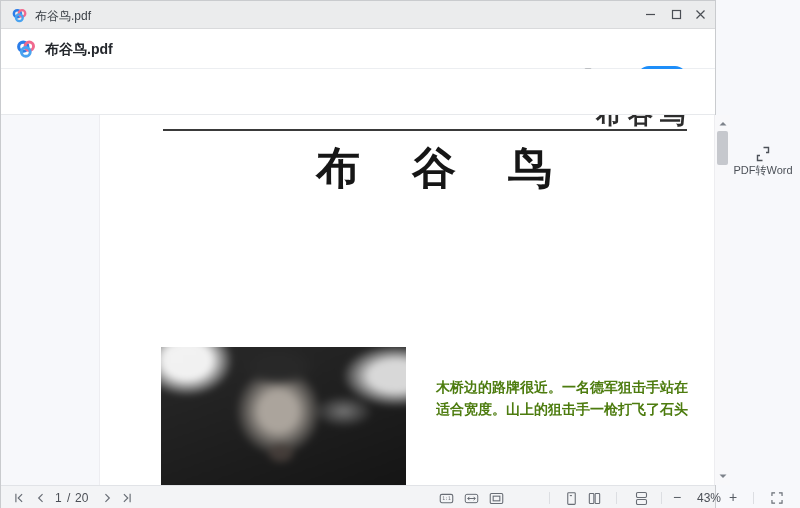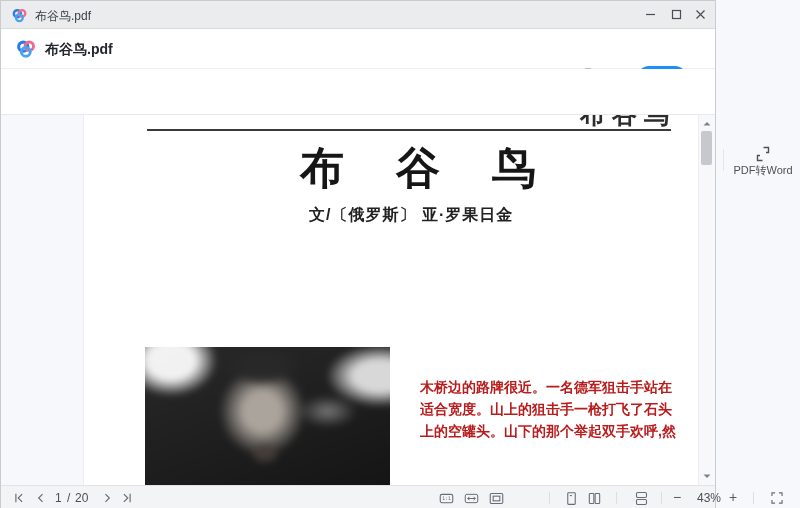--- a/index.html
+++ b/index.html
@@ -24,39 +24,39 @@
   
   .toolbar { position:absolute; left:0; top:68px; width:100%; height:46px; background:#fff; border-bottom:1px solid #e7e9ec; }
   .tbtn { position:absolute; top:71px; height:40px; border-radius:4px; color:#4c5158; display:flex; flex-direction:column; align-items:center; justify-content:center; gap:2px; }
   .tbtn .tlbl { font-size:11px; line-height:11px; white-space:nowrap; }
   .tbtn.active { background:#dcecfd; color:#2b7df0; }
   .tbtn.disabled { color:#c6cbd3; }
   .tsep { position:absolute; top:80px; width:1px; height:22px; background:#e4e6ea; }
   .pagebox { position:absolute; left:197px; top:79px; width:50px; height:24px; border:1px solid #dcdfe4; border-radius:3px; background:#fff; display:flex; align-items:center; justify-content:center; gap:4px; font-size:12px; color:#33373d; }
 
   
-  .docarea { position:absolute; left:0; top:114px; width:100%; height:370px; background:#f7f8fb; }
+  .docarea { position:absolute; left:16px; top:114px; width:100%; height:370px; background:#f7f8fb; }
   .page { position:absolute; left:82px; top:0; width:621px; height:370px; background:#ffffff; border-left:1px solid #ededf1; border-right:1px solid #ededf1; overflow:hidden; }
   .runhead { position:absolute; left:496px; top:-17px; font-size:25px; font-weight:bold; letter-spacing:7px; color:#2c2c2c; white-space:nowrap; }
   .runrule { position:absolute; left:63px; top:14px; width:524px; height:2px; background:#3a3a3a; }
   .doctitle { position:absolute; left:216px; top:24px; font-size:44px; font-weight:bold; letter-spacing:52px; color:#161616; white-space:nowrap; }
   .byline1 { position:absolute; left:225px; top:90px; font-size:16px; font-weight:bold; color:#222; letter-spacing:1px; }
   .byline2 { position:absolute; left:225px; top:119px; font-size:16px; font-weight:bold; color:#222; letter-spacing:1px; }
   .photo { position:absolute; left:61px; top:232px; width:245px; height:138px; background:#141414; overflow:hidden; }
   .photo .ph-in { position:absolute; inset:-8px;
     background:
       radial-gradient(ellipse 50px 26px at 48% 18%, rgba(40,40,40,.96) 42%, rgba(40,40,40,0) 78%),
       radial-gradient(ellipse 20px 15px at 49% 74%, rgba(70,62,58,.9) 40%, rgba(70,62,58,0) 80%),
       radial-gradient(ellipse 56px 58px at 48% 47%, #aba49c 32%, rgba(150,144,138,0) 78%),
       radial-gradient(ellipse 62px 48px at 13% 14%, rgba(250,250,250,.96) 38%, rgba(250,250,250,0) 75%),
       radial-gradient(ellipse 72px 42px at 93% 24%, rgba(232,232,232,.92) 36%, rgba(232,232,232,0) 75%),
       radial-gradient(ellipse 40px 22px at 73% 47%, rgba(190,190,190,.55), rgba(190,190,190,0) 75%),
       linear-gradient(160deg,#2a2a2a,#141414);
     filter: blur(3px); }
-  .bodytext { position:absolute; left:336px; top:261px; width:256px; font-size:14px; font-weight:bold; line-height:22px; color:#b91c1c; letter-spacing:0; }
+  .bodytext { position:absolute; left:336px; top:261px; width:256px; font-size:14px; font-weight:bold; line-height:22px; color:#4d7c0f; letter-spacing:0; }
   .bodytext .indent { text-indent:28px; }
 
   
   .vscroll { position:absolute; right:1px; top:0; width:16px; height:370px; background:#f8f8fa; border-left:1px solid #ededf0; }
   .vs-arrow { position:absolute; left:3px; width:10px; height:10px; color:#7d828a; }
   .vs-up { top:4px; } .vs-down { bottom:4px; }
   .vs-thumb { position:absolute; left:2px; top:16px; width:11px; height:34px; background:#c6c8cd; border-radius:2px; }
 
   
   .statusbar { position:absolute; left:0; top:484px; width:100%; height:24px; background:#f3f4f6; border-top:1px solid #e1e3e7; color:#686d75; }
@@ -259,28 +259,26 @@
       </span>
       <span class="tlbl">PDF转Word</span>
     </div>
   </div>
 
   <div class="docarea">
     <div class="page">
       <div class="runhead">布谷鸟</div>
       <div class="runrule"></div>
       <div class="doctitle">布谷鸟</div>
-      <div class="byline1">文/〔俄罗斯〕 亚·罗果日金</div>
       <div class="photo">
           <div class="ph-in"></div>
         </div>
       <div class="bodytext">
         <div>木桥边的路牌很近。一名德军狙击手站在</div>
         <div>适合宽度。山上的狙击手一枪打飞了石头</div>
-        <div>上的空罐头。山下的那个举起双手欢呼,然</div>
 
       </div>
     </div>
 
     <div class="vscroll">
       <span class="vs-arrow vs-up">
         <svg width="10" height="10" viewBox="0 0 10 10">
             <path d="M1.5 6.5L5 3l3.5 3.5z" fill="currentColor"></path>
           </svg>
       </span>

